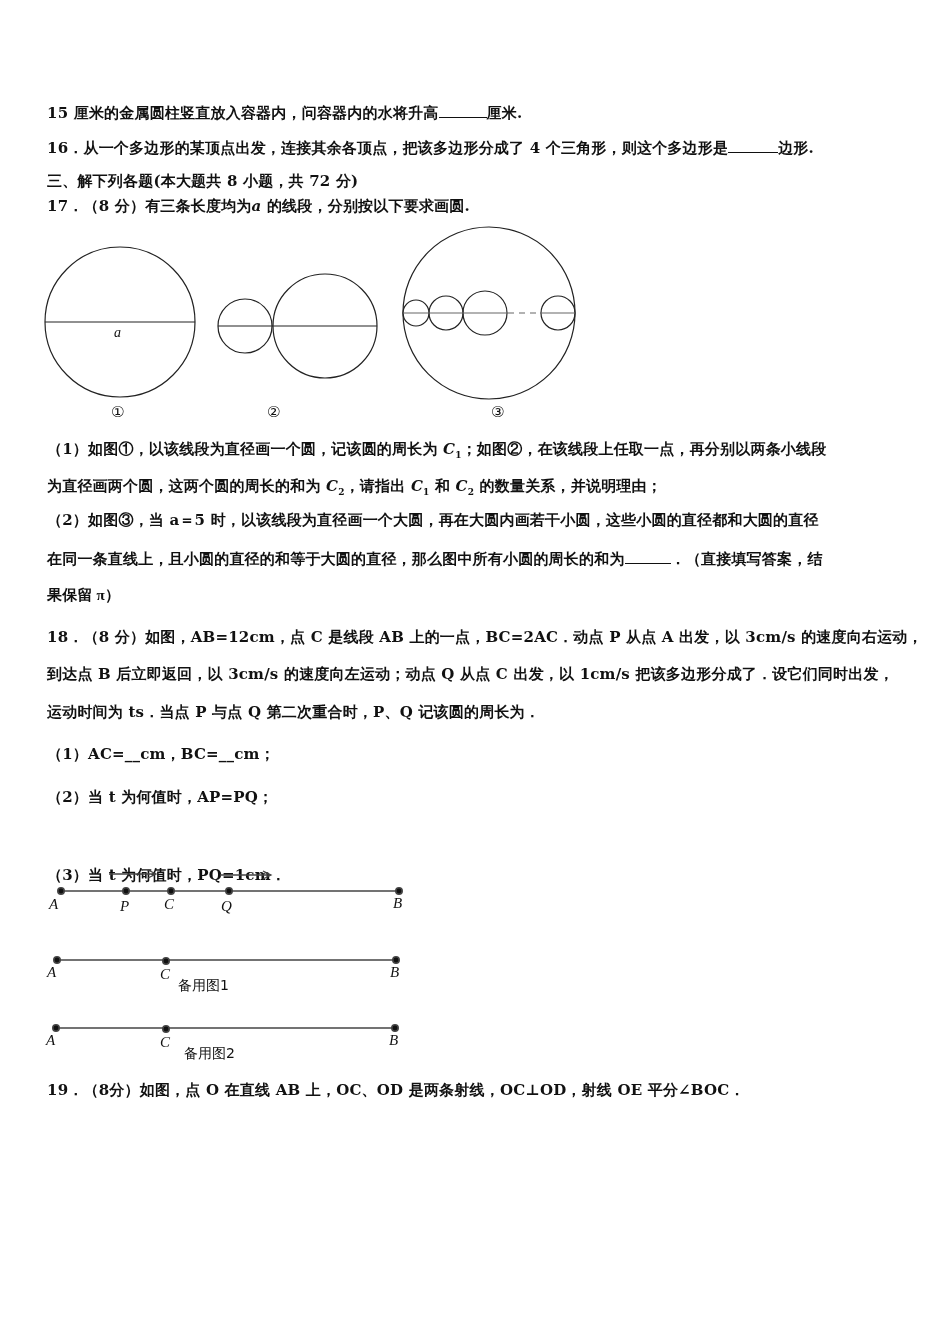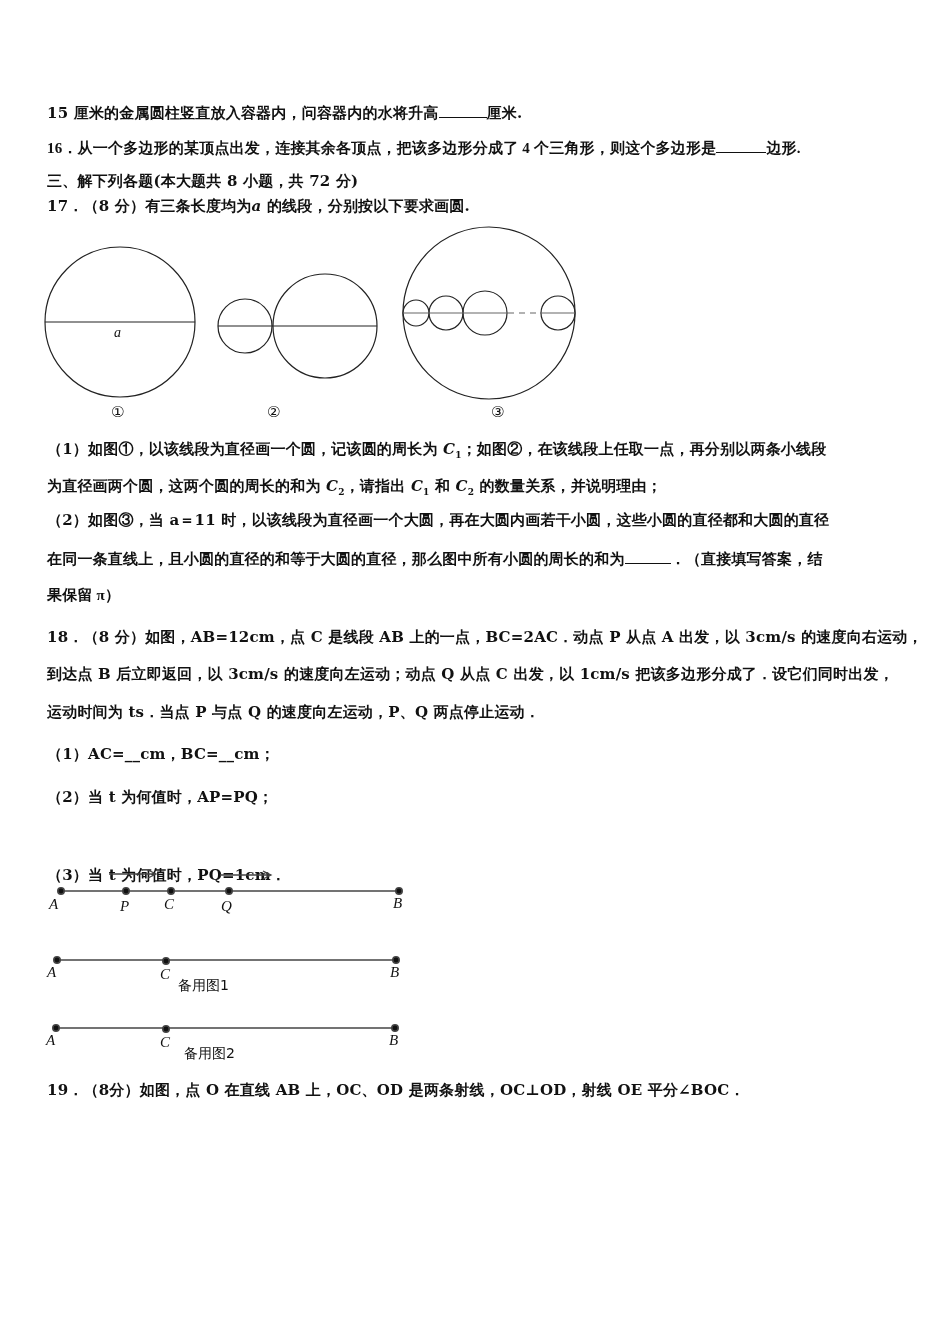--- a/index.html
+++ b/index.html
@@ -20,21 +20,21 @@
   .pt-label { font-family: "Liberation Serif", serif; font-style: italic; font-size: 15px; }
   .cap { font-family: "DejaVu Sans", sans-serif; font-size: 14px; }
 </style>
 </head>
 <body>
 
 <div class="line" style="top:103px;">
   <span>15 厘米的金属圆柱竖直放入容器内，问容器内的水将升高</span><span class="blank" style="width:48px;"></span><span>厘米.</span>
 </div>
 
-<div class="line" style="top:138px;font-family:Liberation Serif, serif;">
+<div class="line" style="top:138px;">
   <span>16．从一个多边形的某顶点出发，连接其余各顶点，把该多边形分成了 4 个三角形，则这个多边形是</span><span class="blank" style="width:50px;"></span><span>边形.</span>
 </div>
 
 <div class="line" style="top:172px;">三、解下列各题(本大题共 8 小题，共 72 分)</div>
 
 <div class="line" style="top:197px;">
   <span>17．（8 分）有三条长度均为</span><span class="it">a</span><span> 的线段，分别按以下要求画圆.</span>
 </div>
 
 <svg style="left:0;top:220px;" width="600" height="205" viewBox="0 220 600 205">
@@ -66,29 +66,29 @@
 <div class="fig-label" style="position:absolute;left:267px;top:403px;">②</div>
 <div class="fig-label" style="position:absolute;left:491px;top:403px;">③</div>
 
 <div class="line" style="top:440px;">
   <span>（1）如图①，以该线段为直径画一个圆，记该圆的周长为 </span><span class="it">C</span><sub>1</sub><span>；如图②，在该线段上任取一点，再分别以两条小线段</span>
 </div>
 <div class="line" style="top:477px;text-align:right;">
   <span>为直径画两个圆，这两个圆的周长的和为 </span><span class="it">C</span><sub>2</sub><span>，请指出 </span><span class="it">C</span><sub>1</sub><span> 和 </span><span class="it">C</span><sub>2</sub><span> 的数量关系，并说明理由；</span>
 </div>
 
-<div class="line" style="top:511px;">（2）如图③，当 a＝11 时，以该线段为直径画一个大圆，再在大圆内画若干小圆，这些小圆的直径都和大圆的直径</div>
+<div class="line" style="top:511px;">（2）如图③，当 a＝5 时，以该线段为直径画一个大圆，再在大圆内画若干小圆，这些小圆的直径都和大圆的直径</div>
 <div class="line" style="top:549px;">
   <span>在同一条直线上，且小圆的直径的和等于大圆的直径，那么图中所有小圆的周长的和为</span><span class="blank" style="width:46px;"></span><span>．（直接填写答案，结</span>
 </div>
 <div class="line" style="top:586px;font-family:Liberation Serif, serif;">果保留 π）</div>
 
 <div class="line" style="top:628px;">18．（8 分）如图，AB=12cm，点 C 是线段 AB 上的一点，BC=2AC．动点 P 从点 A 出发，以 3cm/s 的速度向右运动，</div>
 <div class="line" style="top:665px;">到达点 B 后立即返回，以 3cm/s 的速度向左运动；动点 Q 从点 C 出发，以 1cm/s 把该多边形分成了．设它们同时出发，</div>
-<div class="line" style="top:703px;">运动时间为 ts．当点 P 与点 Q 的速度向左运动，P、Q 两点停止运动．</div>
+<div class="line" style="top:703px;">运动时间为 ts．当点 P 与点 Q 第二次重合时，P、Q 记该圆的周长为．</div>
 <div class="line" style="top:745px;">（1）AC=__cm，BC=__cm；</div>
 <div class="line" style="top:788px;">（2）当 t 为何值时，AP=PQ；</div>
 <div class="line" style="top:830px;margin-top:36px;">（3）当 t 为何值时，PQ=1cm．</div>
 
 <svg style="left:0;top:860px;" width="430" height="210" viewBox="0 860 430 210">
 
   <g stroke="#444" stroke-width="1.6" fill="#111">
     <line x1="61" y1="891" x2="399" y2="891"></line>
     <circle cx="61" cy="891" r="3.2"></circle>
     <circle cx="126" cy="891" r="3.2"></circle>

